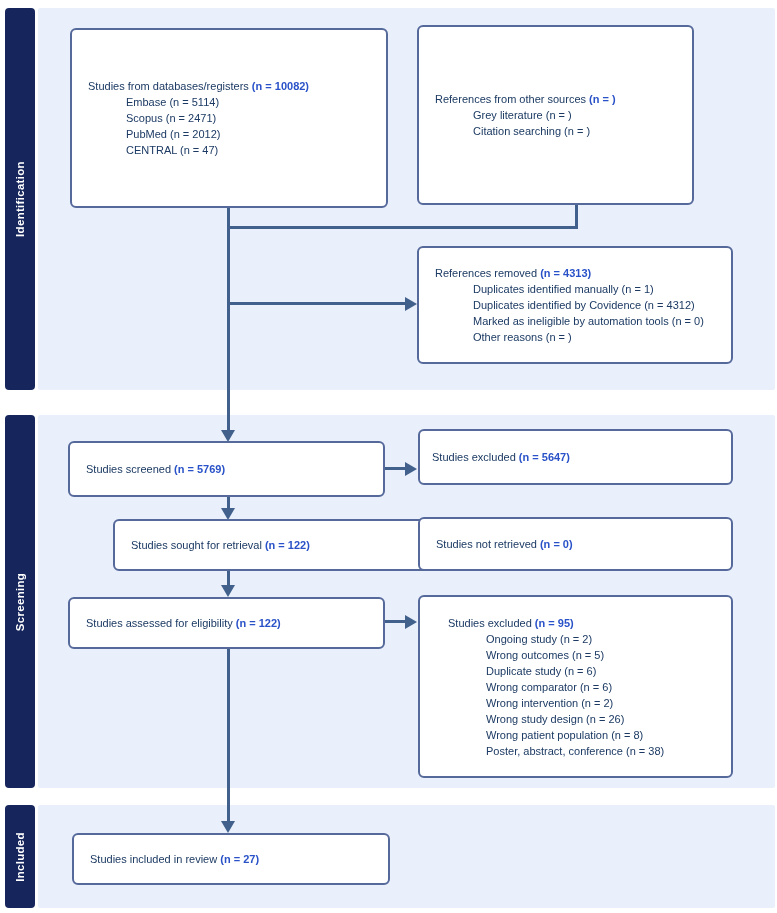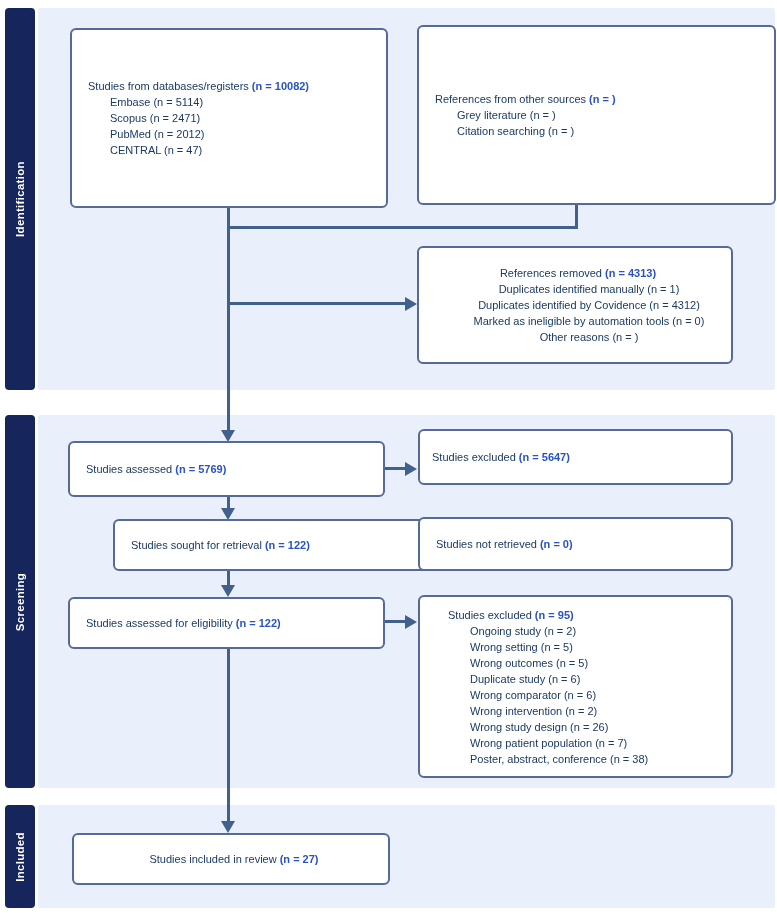--- a/index.html
+++ b/index.html
@@ -22,21 +22,21 @@
     transform:translate(-50%,-50%) rotate(-90deg);
     color:#ffffff;font-size:11.5px;font-weight:bold;white-space:nowrap;letter-spacing:.3px;
   }
   .box{
     position:absolute;background:#ffffff;border:2px solid var(--box-border);border-radius:6px;
     display:flex;flex-direction:column;justify-content:center;
     padding:6px 10px 6px 16px;box-sizing:border-box;
     color:var(--text);font-size:11px;line-height:16px;
   }
   .title .n{font-weight:bold;color:var(--ncolor);}
-  .sub{margin-left:22px;}
+  .sub{margin-left:38px;}
   .hline,.vline{position:absolute;background:var(--line);}
   .hline{height:3px;}
   .vline{width:3px;}
   .ah-right{
     position:absolute;width:0;height:0;
     border-top:7px solid transparent;border-bottom:7px solid transparent;
     border-left:12px solid var(--line);
   }
   .ah-down{
     position:absolute;width:0;height:0;
@@ -88,41 +88,41 @@
   <div class="box" style="left:70px;top:28px;width:318px;height:180px;">
     <div class="title">
       <span>Studies from databases/registers </span><span class="n">(n = 10082)</span>
     </div>
     <div class="sub">Embase (n = 5114)</div>
     <div class="sub">Scopus (n = 2471)</div>
     <div class="sub">PubMed (n = 2012)</div>
     <div class="sub">CENTRAL (n = 47)</div>
   </div>
 
-  <div class="box" style="left:417px;top:25px;width:359px;height:180px;">
+  <div class="box" style="left:417px;top:25px;width:277px;height:180px;">
     <div class="title">
       <span>References from other sources </span><span class="n">(n = )</span>
     </div>
     <div class="sub">Grey literature (n = )</div>
     <div class="sub">Citation searching (n = )</div>
   </div>
 
-  <div class="box" style="left:417px;top:246px;width:316px;height:118px;text-align:center;">
+  <div class="box" style="left:417px;top:246px;width:316px;height:118px;">
     <div class="title">
       <span>References removed </span><span class="n">(n = 4313)</span>
     </div>
     <div class="sub">Duplicates identified manually (n = 1)</div>
     <div class="sub">Duplicates identified by Covidence (n = 4312)</div>
     <div class="sub">Marked as ineligible by automation tools (n = 0)</div>
     <div class="sub">Other reasons (n = )</div>
   </div>
 
   <div class="box" style="left:68px;top:441px;width:317px;height:56px;">
     <div class="title">
-      <span>Studies assessed </span><span class="n">(n = 5769)</span>
+      <span>Studies screened </span><span class="n">(n = 5769)</span>
     </div>
   </div>
   <div class="box" style="left:418px;top:429px;width:315px;height:56px;padding-left:12px;">
     <div class="title">
       <span>Studies excluded </span><span class="n">(n = 5647)</span>
     </div>
   </div>
 
   <div class="box" style="left:68px;top:519px;width:317px;height:52px;margin-left:45px;">
     <div class="title">
@@ -138,29 +138,28 @@
   <div class="box" style="left:68px;top:597px;width:317px;height:52px;">
     <div class="title">
       <span>Studies assessed for eligibility </span><span class="n">(n = 122)</span>
     </div>
   </div>
   <div class="box" style="left:418px;top:595px;width:315px;height:183px;padding-left:28px;">
     <div class="title">
       <span>Studies excluded </span><span class="n">(n = 95)</span>
     </div>
     <div class="sub">Ongoing study (n = 2)</div>
-    <div class="sub">Wrong setting (n = 5)</div>
     <div class="sub">Wrong outcomes (n = 5)</div>
     <div class="sub">Duplicate study (n = 6)</div>
     <div class="sub">Wrong comparator (n = 6)</div>
     <div class="sub">Wrong intervention (n = 2)</div>
     <div class="sub">Wrong study design (n = 26)</div>
-    <div class="sub">Wrong patient population (n = 7)</div>
+    <div class="sub">Wrong patient population (n = 8)</div>
     <div class="sub">Poster, abstract, conference (n = 38)</div>
   </div>
 
-  <div class="box" style="left:72px;top:833px;width:318px;height:52px;align-items:center;">
+  <div class="box" style="left:72px;top:833px;width:318px;height:52px;">
     <div class="title">
       <span>Studies included in review </span><span class="n">(n = 27)</span>
     </div>
   </div>
 
 </div>
 
 </body></html>

